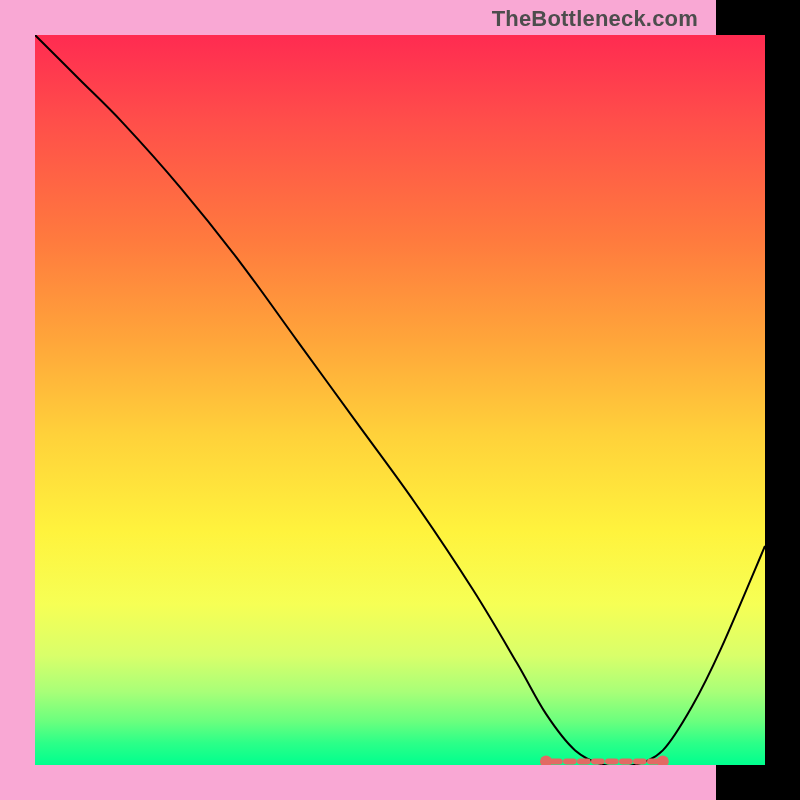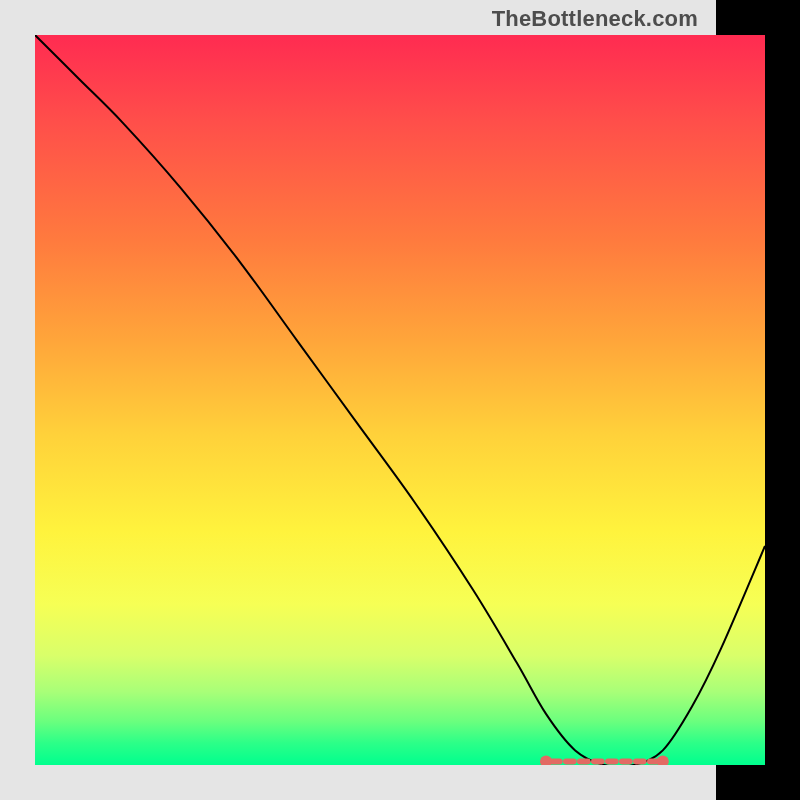--- a/index.html
+++ b/index.html
@@ -8,21 +8,21 @@
     width: 800px;
     height: 800px;
     background: #000;
     font-family: Arial, Helvetica, sans-serif;
     overflow: hidden;
   }
   .frame {
     position: relative;
     width: 716px;
     height: 800px;
-    background: #e5e5e5;
+    background: #f9a8d4;
   }
   .watermark {
     position: absolute;
     top: 6px;
     right: 18px;
     color: #4d4d4d;
     font-size: 22px;
     font-weight: 600;
     letter-spacing: 0.2px;
     z-index: 5;

